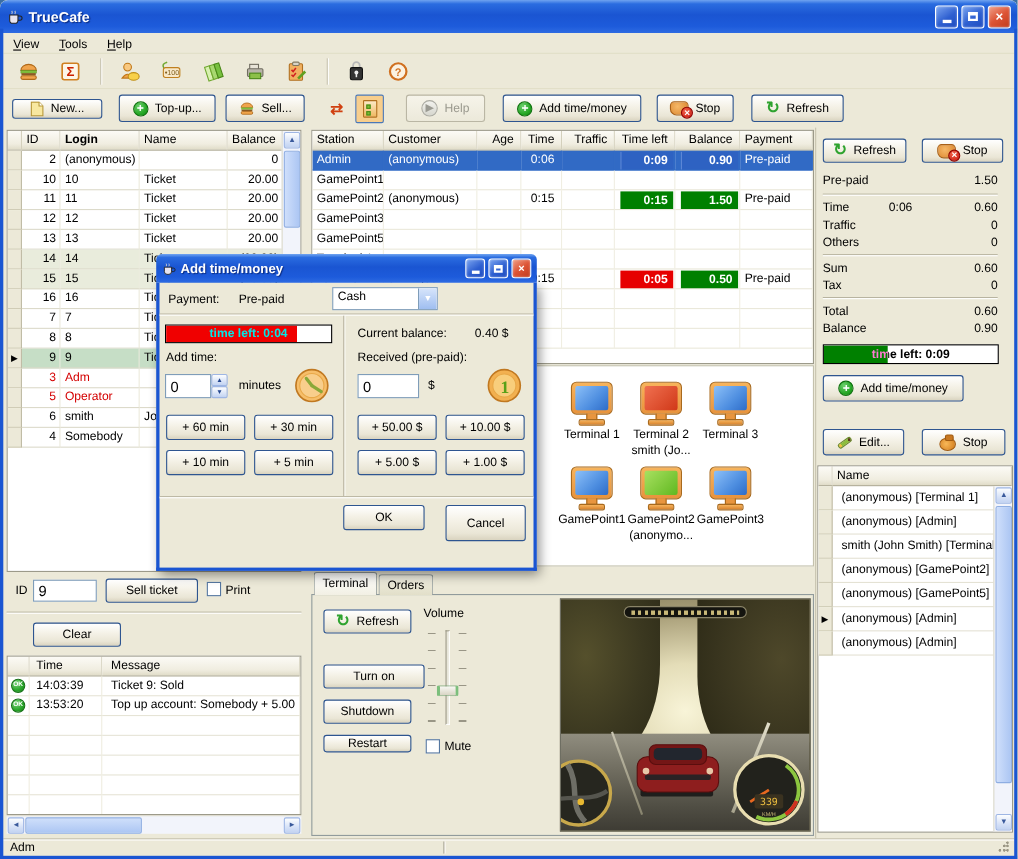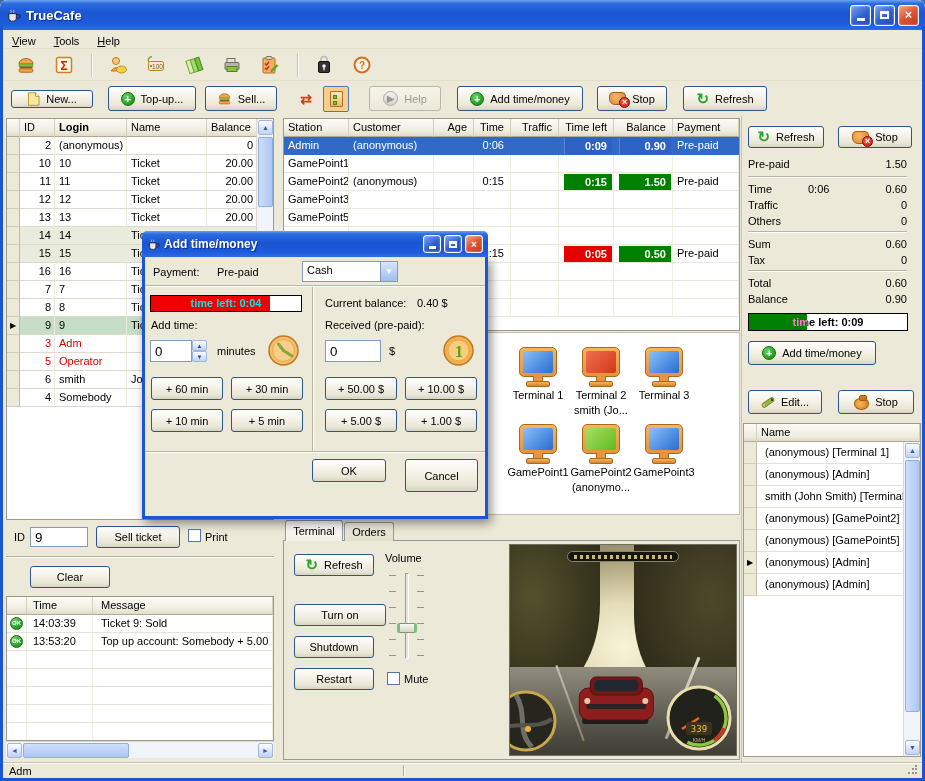--- a/index.html
+++ b/index.html
@@ -651,21 +651,21 @@
 
   <div class="abs tab" style="left:285px;top:520px;width:58px;height:21px;line-height:20px;z-index:2">Terminal</div>
   <div class="abs tab inactive" style="left:344px;top:522px;width:50px;height:19px;line-height:18px;z-index:2">Orders</div>
   <div class="abs tabpanel" style="left:283px;top:540px;width:457px;height:220px;z-index:1">
     <button class="btn" style="position:absolute;left:10px;top:13px;width:80px;height:22px">
         <span class="refreshico">↻</span>
         <span>Refresh</span>
       </button>
     <button class="btn" style="position:absolute;left:10px;top:63px;width:92px;height:22px">Turn on</button>
     <button class="btn" style="position:absolute;left:10px;top:95px;width:80px;height:22px">Shutdown</button>
-    <button class="btn" style="position:absolute;left:10px;top:127px;width:80px;height:22px">Restart</button>
+    <button class="btn" style="position:absolute;left:10px;top:127px;width:80px;height:16px">Restart</button>
     <div style="position:absolute;left:101px;top:11px">Volume</div>
     <div class="ticks" style="position:absolute;left:105px;top:34px;width:7px;height:82px"></div>
     <div class="slider-track" style="position:absolute;left:121px;top:32px;width:4px;height:86px"></div>
     <div class="ticks" style="position:absolute;left:133px;top:34px;width:7px;height:82px"></div>
     <div class="slider-thumb" style="position:absolute;left:113px;top:82px;width:20px;height:10px"></div>
     <span class="cbx" style="position:absolute;left:103px;top:131px"></span>
     <span style="position:absolute;left:120px;top:132px">Mute</span>
 
     <div class="game" style="position:absolute;left:225px;top:3px;width:228px;height:212px">
       <div class="g-sky"></div>
@@ -860,21 +860,21 @@
         <circle cx="16.5" cy="16.5" r="11" fill="#F8CE8C" stroke="#E8A848"></circle>
         <line x1="16.5" y1="16.5" x2="25" y2="22" stroke="#8AA838" stroke-width="3" stroke-linecap="round"></line>
         <line x1="16.5" y1="16.5" x2="11.5" y2="10" stroke="#8AA838" stroke-width="3" stroke-linecap="round"></line>
       </svg>
       <button class="minibtn" style="left:6px;top:120px;width:72px;height:23px">+ 60 min</button>
       <button class="minibtn" style="left:86px;top:120px;width:72px;height:23px">+ 30 min</button>
       <button class="minibtn" style="left:6px;top:152px;width:72px;height:23px">+ 10 min</button>
       <button class="minibtn" style="left:86px;top:152px;width:72px;height:23px">+ 5 min</button>
 
       <span style="position:absolute;left:180px;top:40px">Current balance:</span>
-      <span style="position:absolute;left:272px;top:40px;width:60px;text-align:left">0.40 $</span>
+      <span style="position:absolute;left:272px;top:40px;width:60px;text-align:center">0.40 $</span>
       <span style="position:absolute;left:180px;top:62px">Received (pre-paid):</span>
       <input class="tbox" style="position: absolute; left: 180px; top: 83px; width: 56px; height: 22px;" value="0">
       <span style="position:absolute;left:244px;top:88px">$</span>
       <svg style="position:absolute;left:297px;top:77px" width="33" height="33" viewBox="0 0 33 33">
         <circle cx="16.5" cy="16.5" r="14.5" fill="#F2B050" stroke="#C07820" stroke-width="1.5"></circle>
         <circle cx="16.5" cy="16.5" r="10.5" fill="#F8CE7C" stroke="#E8A848"></circle>
         <text x="17" y="23" text-anchor="middle" font-size="16" font-weight="bold" fill="#58A018" font-family="Liberation Serif,serif">1</text>
       </svg>
       <button class="minibtn" style="left:180px;top:120px;width:72px;height:23px">+ 50.00 $</button>
       <button class="minibtn" style="left:260px;top:120px;width:72px;height:23px">+ 10.00 $</button>

